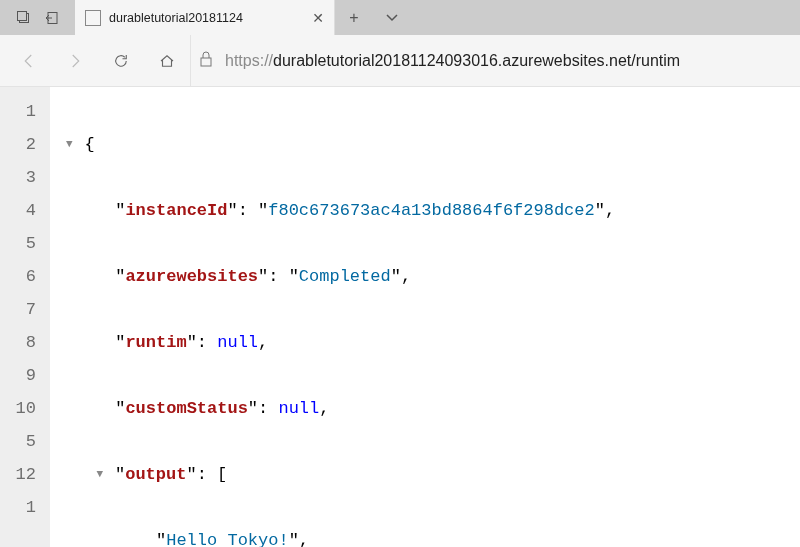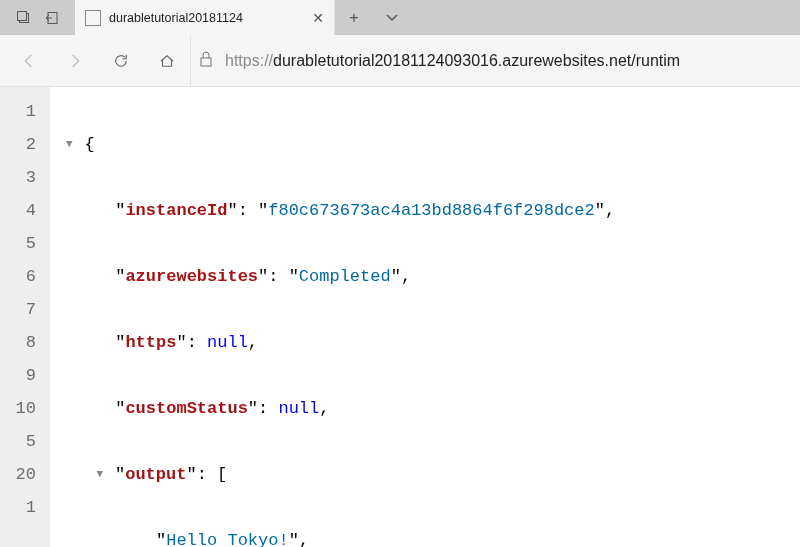--- a/index.html
+++ b/index.html
@@ -192,28 +192,28 @@
     <div>2</div>
     <div>3</div>
     <div>4</div>
     <div>5</div>
     <div>6</div>
     <div>7</div>
     <div>8</div>
     <div>9</div>
     <div>10</div>
     <div>5</div>
-    <div>20</div>
+    <div>12</div>
     <div>1</div>
   </div>
   <div class="code">
 <div> <span class="caret">▼</span> {</div>
 <div>      "<span class="key">instanceId</span>": "<span class="str">f80c673673ac4a13bd8864f6f298dce2</span>",</div>
 <div>      "<span class="key">azurewebsites</span>": "<span class="str">Completed</span>",</div>
-<div>      "<span class="key">https</span>": <span class="kw">null</span>,</div>
+<div>      "<span class="key">runtim</span>": <span class="kw">null</span>,</div>
 <div>      "<span class="key">customStatus</span>": <span class="kw">null</span>,</div>
 <div>    <span class="caret">▼</span> "<span class="key">output</span>": [</div>
 <div>          "<span class="str">Hello Tokyo!</span>",</div>
 
 
 
 
 
 
   </div>

